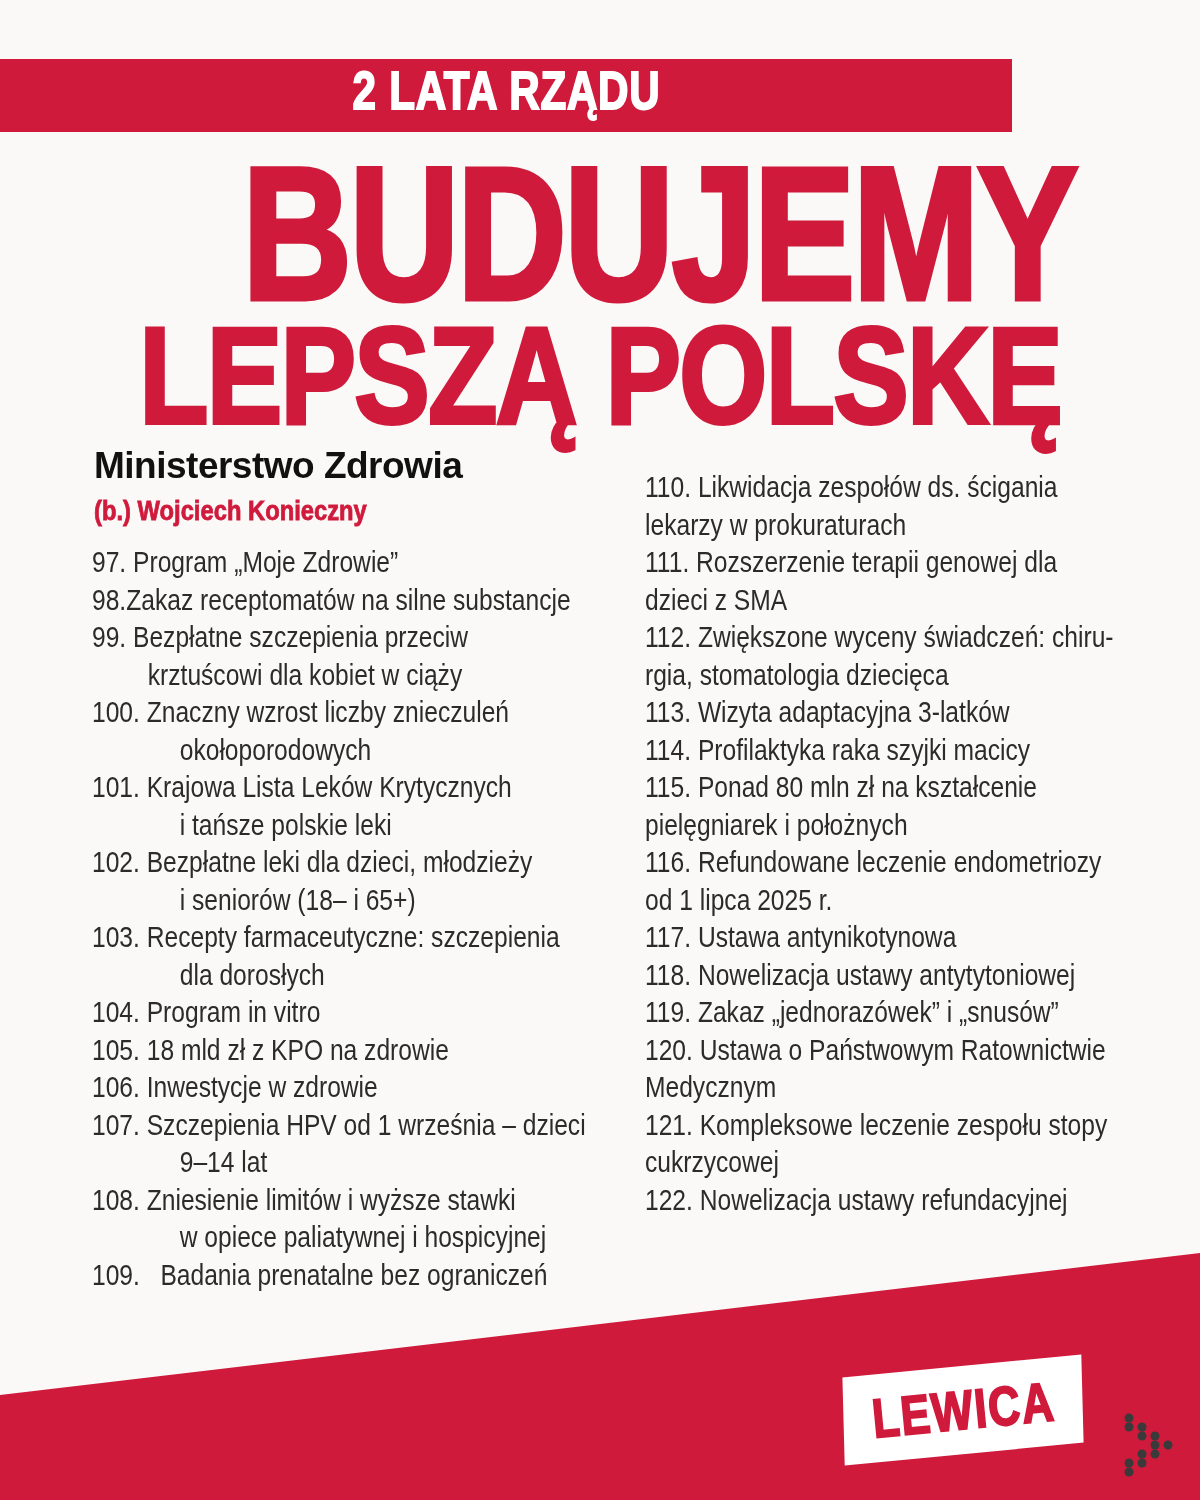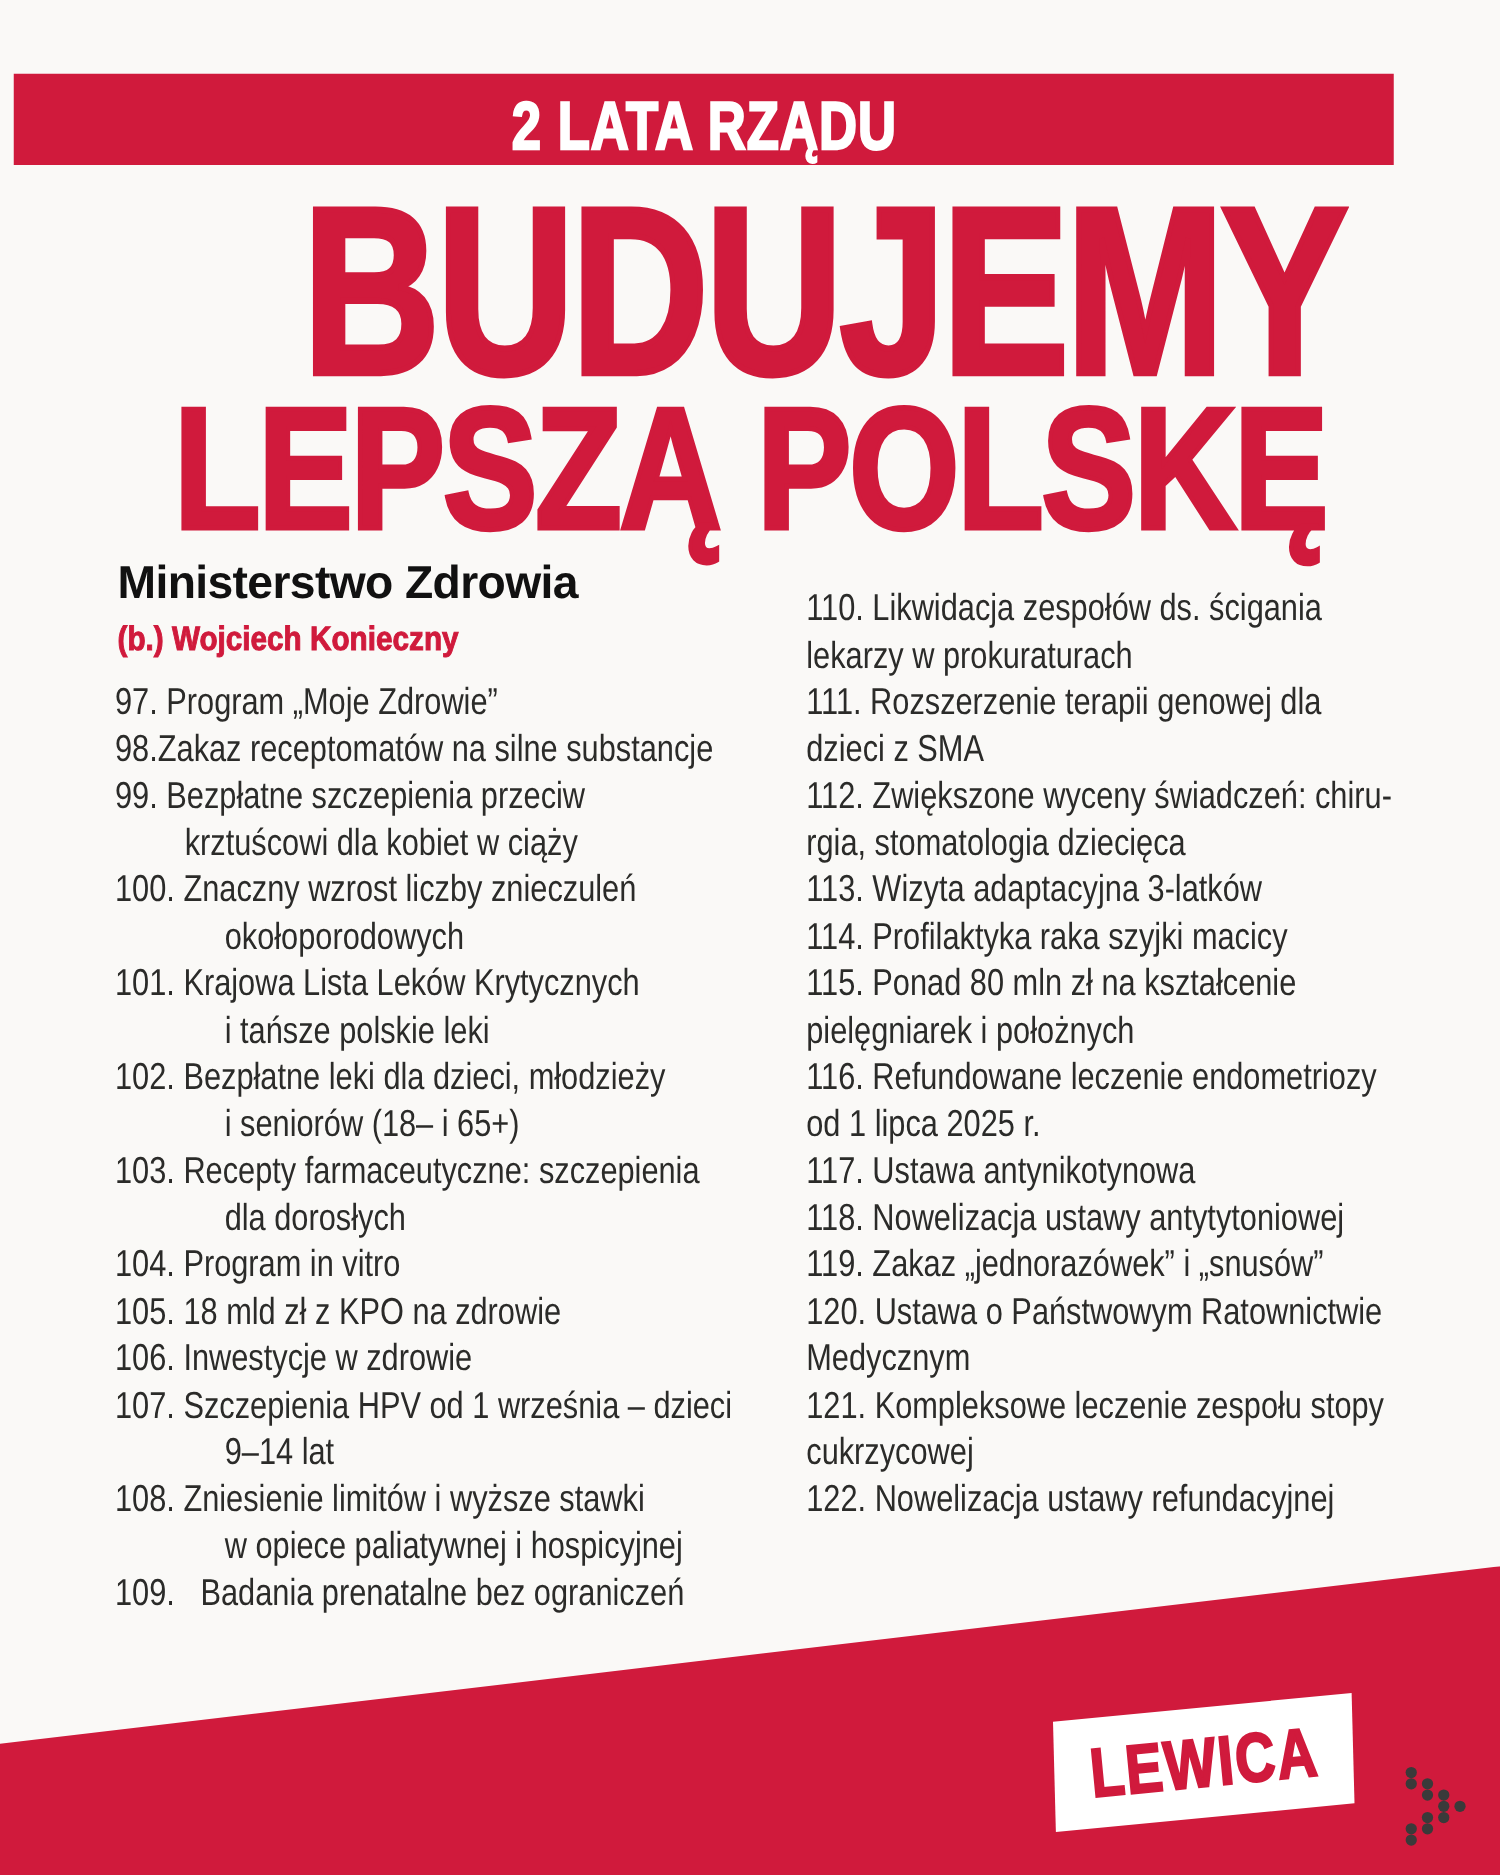--- a/index.html
+++ b/index.html
@@ -11,22 +11,22 @@
     --dot:#3a3a3a;
   }
   html,body{margin:0;padding:0;}
   body{background:#e8e8e8;font-family:"Liberation Sans","DejaVu Sans",sans-serif;}
   .page{
     position:relative;width:1200px;height:1500px;margin:0 auto;
     background:var(--bg);overflow:hidden;
   }
   
   .banner{
-    position:absolute;left:11px;top:59px;width:1104px;height:73px;
-    background:var(--red);display:flex;align-items:flex-end;justify-content:center;
+    position:absolute;left:0;top:59px;width:1012px;height:73px;
+    background:var(--red);display:flex;align-items:flex-start;justify-content:center;
   }
   .banner-label{
     color:var(--white);font-weight:bold;font-size:54px;letter-spacing:1px;
     display:inline-block;transform:scaleX(0.78);white-space:pre;
     -webkit-text-stroke:2px var(--white);
   }
   
   .title1{
     position:absolute;left:0;top:138px;width:1180px;margin:0;
     text-align:right;color:var(--red);font-size:190px;line-height:1;font-weight:bold;

